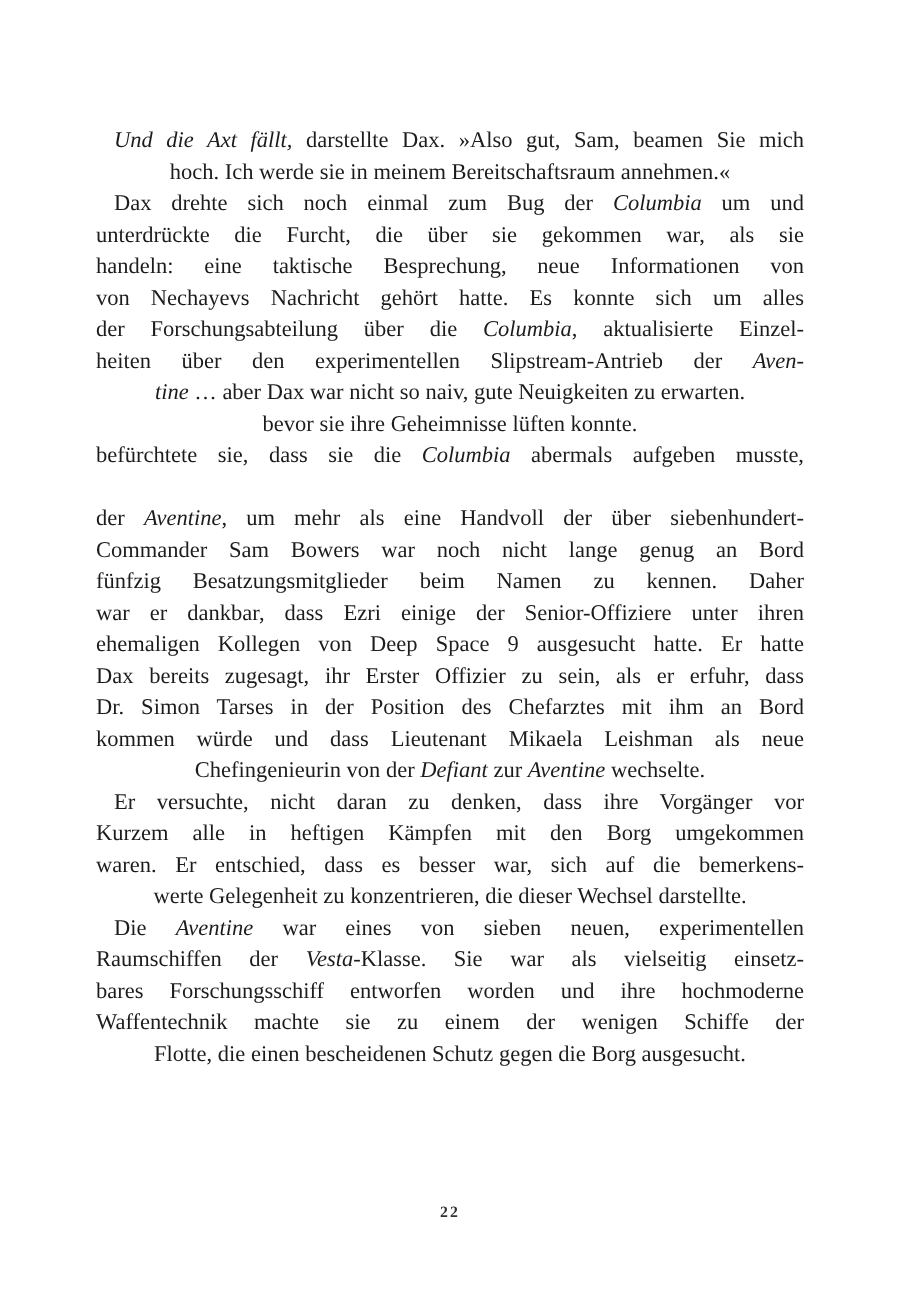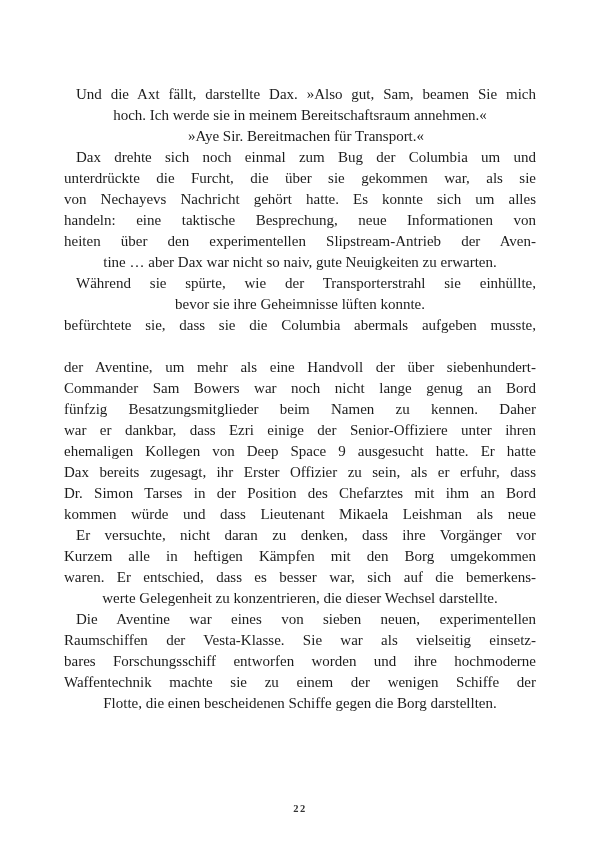--- a/index.html
+++ b/index.html
@@ -40,20 +40,21 @@
     text-align-last: justify;
   }
   .line.last {
     text-align: center;
     text-align-last: auto;
   }
   .line.indent {
     text-indent: 12px;
   }
   .it {
+    font-style: italic;
   }
   .page-number {
     position: absolute;
     top: 803px;
     left: 0;
     width: 100%;
     text-align: center;
     font-family: "Liberation Serif", "DejaVu Serif", serif;
     font-size: 10.5px;
     font-weight: bold;
@@ -64,53 +65,51 @@
 </head>
 <body>
 
 <div class="book-page">
   <div class="page-text">
       <div class="para">
         <div class="line indent"><span class="it">Und die Axt fällt,</span><span> darstellte Dax. »Also gut, Sam, beamen Sie mich</span></div>
         <div class="line last"><span>hoch. Ich werde sie in meinem Bereitschaftsraum annehmen.«</span></div>
       </div>
       <div class="para">
-        <div class="line last indent"><span class="it">»Aye Sir. Bereitmachen für Transport.«</span></div>
-      </div>
-      <div class="para">
         <div class="line indent"><span>Dax drehte sich noch einmal zum Bug der </span><span class="it">Columbia</span><span> um und</span></div>
         <div class="line"><span>unterdrückte die Furcht, die über sie gekommen war, als sie</span></div>
+        <div class="line"><span>handeln: eine taktische Besprechung, neue Informationen von</span></div>
         <div class="line"><span>von Nechayevs Nachricht gehört hatte. Es konnte sich um alles</span></div>
-        <div class="line"><span>handeln: eine taktische Besprechung, neue Informationen von</span></div>
+        <div class="line"><span>der Forschungsabteilung über die </span><span class="it">Columbia</span><span>, aktualisierte Einzel-</span></div>
         <div class="line"><span>heiten über den experimentellen Slipstream-Antrieb der </span><span class="it">Aven-</span></div>
         <div class="line last"><span class="it">tine</span><span> … aber Dax war nicht so naiv, gute Neuigkeiten zu erwarten.</span></div>
       </div>
       <div class="para">
-        <div class="line indent"><span>Während sie spürte, wie der Transporterstrahl sie einhüllte,</span></div>
         <div class="line last"><span>bevor sie ihre Geheimnisse lüften konnte.</span></div>
         <div class="line"><span>befürchtete sie, dass sie die </span><span class="it">Columbia</span><span> abermals aufgeben musste,</span></div>
       </div>
       <div class="para space-before">
         <div class="line"><span>der </span><span class="it">Aventine</span><span>, um mehr als eine Handvoll der über siebenhundert-</span></div>
         <div class="line"><span>Commander Sam Bowers war noch nicht lange genug an Bord</span></div>
         <div class="line"><span>fünfzig Besatzungsmitglieder beim Namen zu kennen. Daher</span></div>
         <div class="line"><span>war er dankbar, dass Ezri einige der Senior-Offiziere unter ihren</span></div>
         <div class="line"><span>ehemaligen Kollegen von Deep Space 9 ausgesucht hatte. Er hatte</span></div>
         <div class="line"><span>Dax bereits zugesagt, ihr Erster Offizier zu sein, als er erfuhr, dass</span></div>
         <div class="line"><span>Dr. Simon Tarses in der Position des Chefarztes mit ihm an Bord</span></div>
         <div class="line"><span>kommen würde und dass Lieutenant Mikaela Leishman als neue</span></div>
+        <div class="line last"><span>Chefingenieurin von der </span><span class="it">Defiant</span><span> zur </span><span class="it">Aventine</span><span> wechselte.</span></div>
       </div>
       <div class="para">
         <div class="line indent"><span>Er versuchte, nicht daran zu denken, dass ihre Vorgänger vor</span></div>
         <div class="line"><span>Kurzem alle in heftigen Kämpfen mit den Borg umgekommen</span></div>
         <div class="line"><span>waren. Er entschied, dass es besser war, sich auf die bemerkens-</span></div>
         <div class="line last"><span>werte Gelegenheit zu konzentrieren, die dieser Wechsel darstellte.</span></div>
       </div>
       <div class="para">
         <div class="line indent"><span>Die </span><span class="it">Aventine</span><span> war eines von sieben neuen, experimentellen</span></div>
         <div class="line"><span>Raumschiffen der </span><span class="it">Vesta</span><span>-Klasse. Sie war als vielseitig einsetz-</span></div>
         <div class="line"><span>bares Forschungsschiff entworfen worden und ihre hochmoderne</span></div>
         <div class="line"><span>Waffentechnik machte sie zu einem der wenigen Schiffe der</span></div>
-        <div class="line last"><span>Flotte, die einen bescheidenen Schiffe gegen die Borg darstellten.</span></div>
+        <div class="line last"><span>Flotte, die einen bescheidenen Schutz gegen die Borg ausgesucht.</span></div>
       </div>
     </div>
   <div class="page-number">22</div>
 </div>
 
 </body></html>

